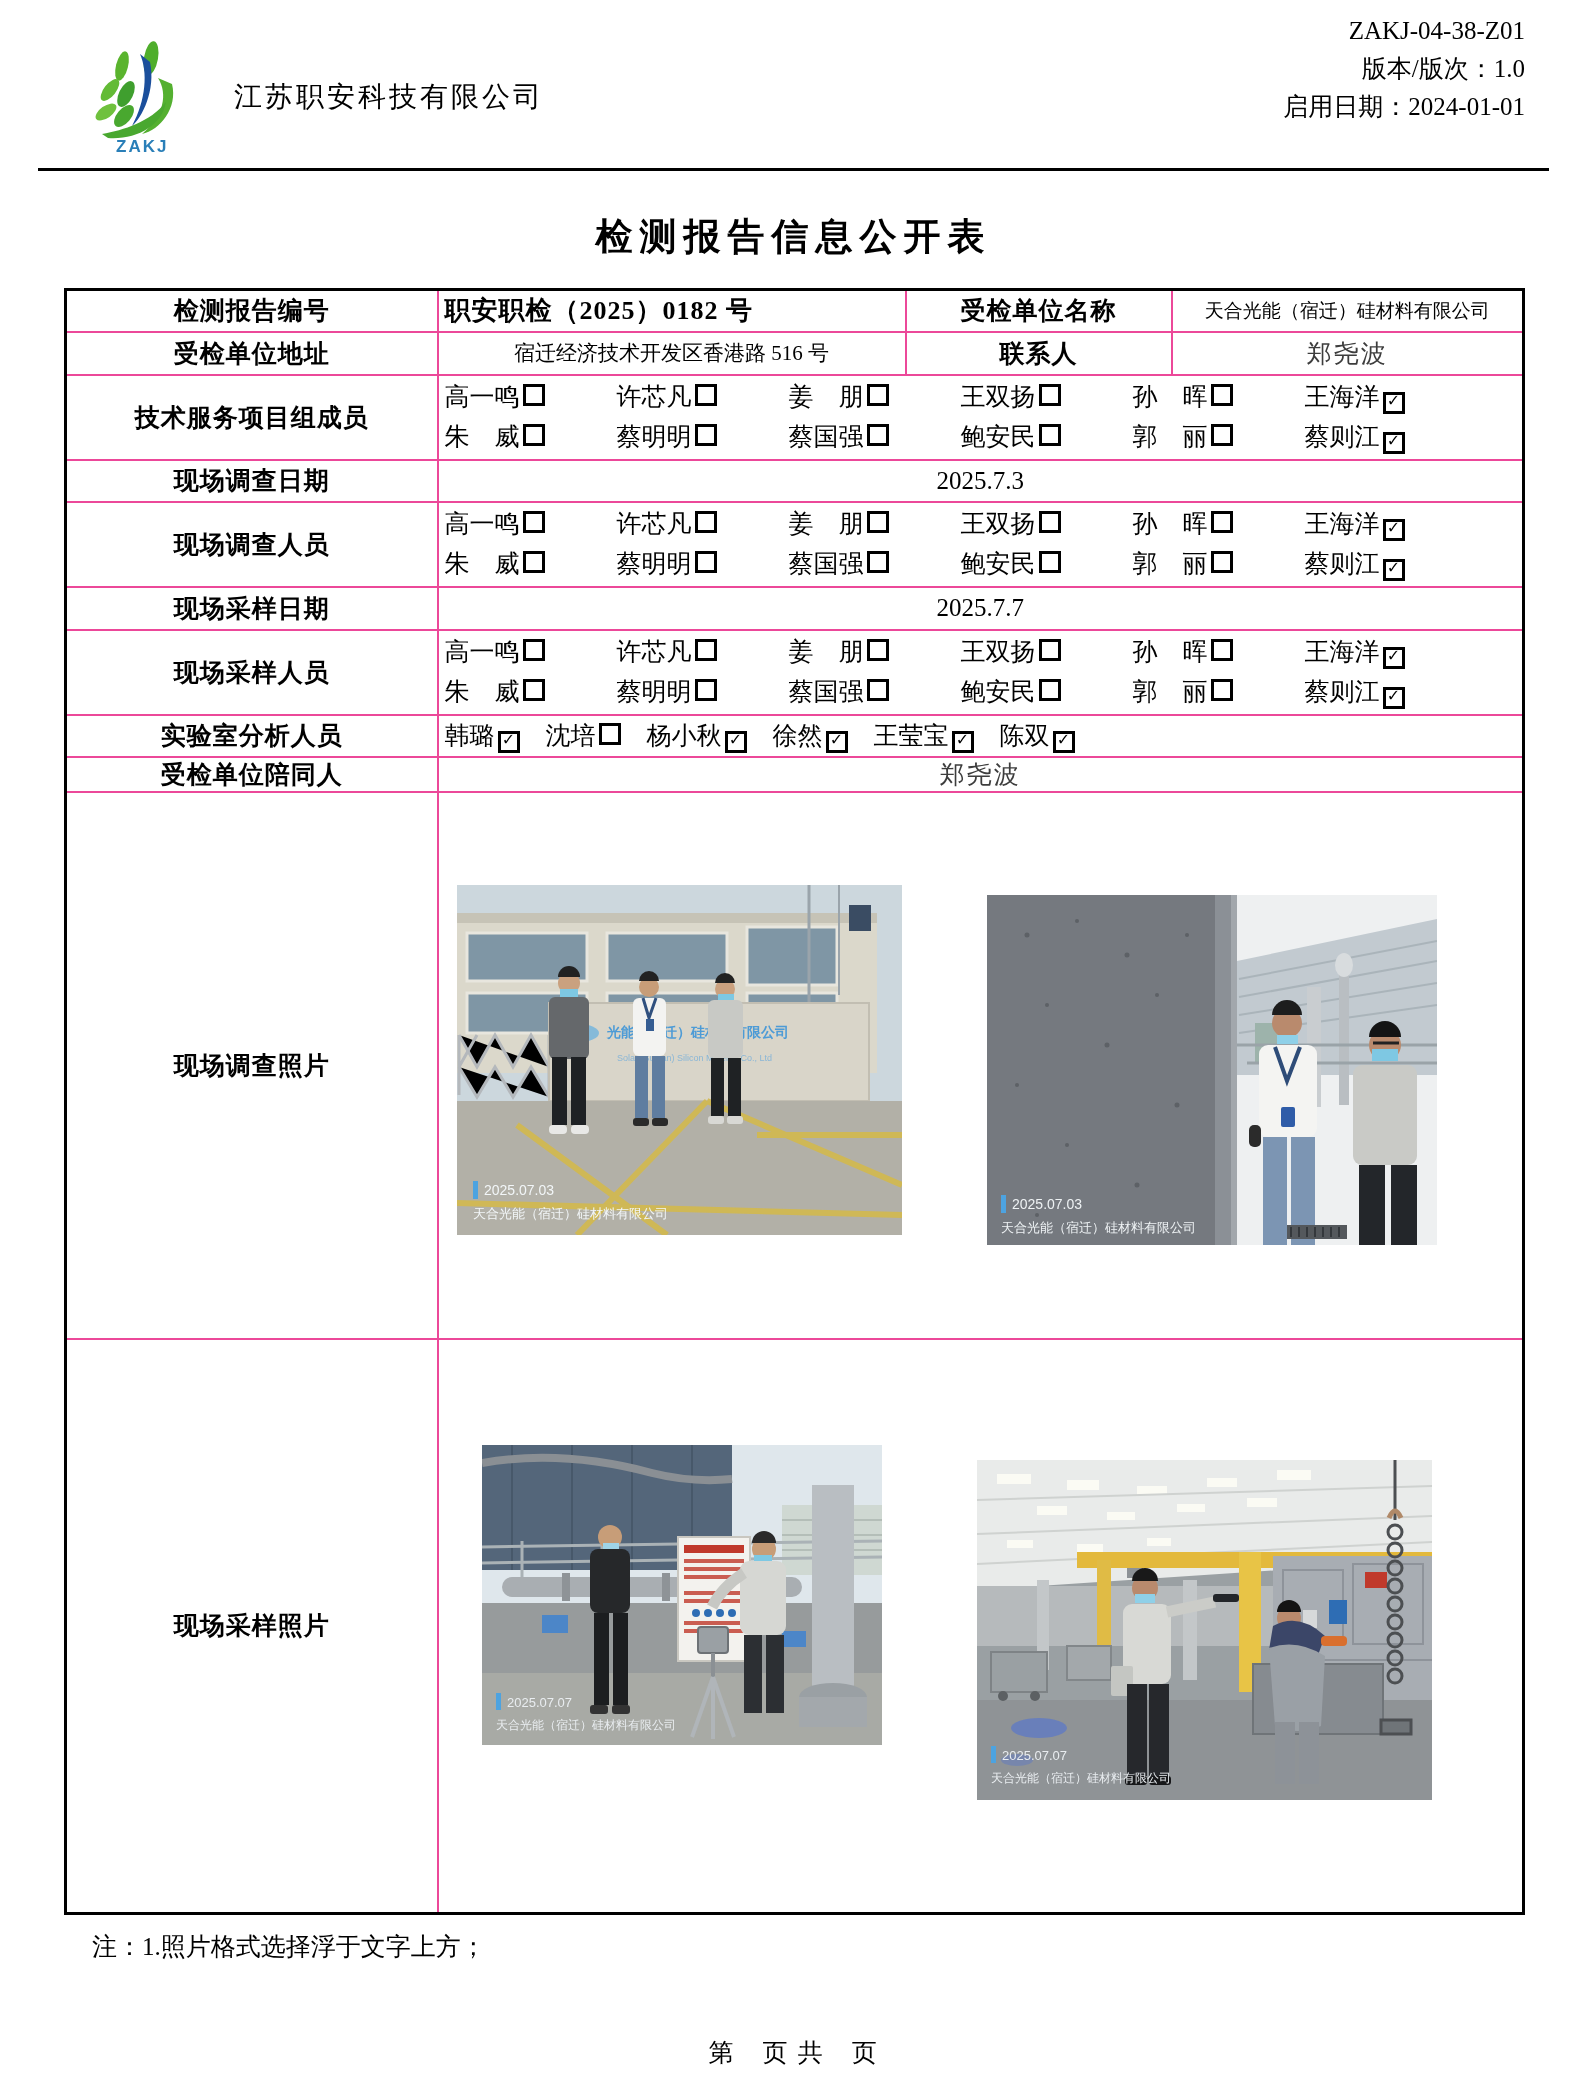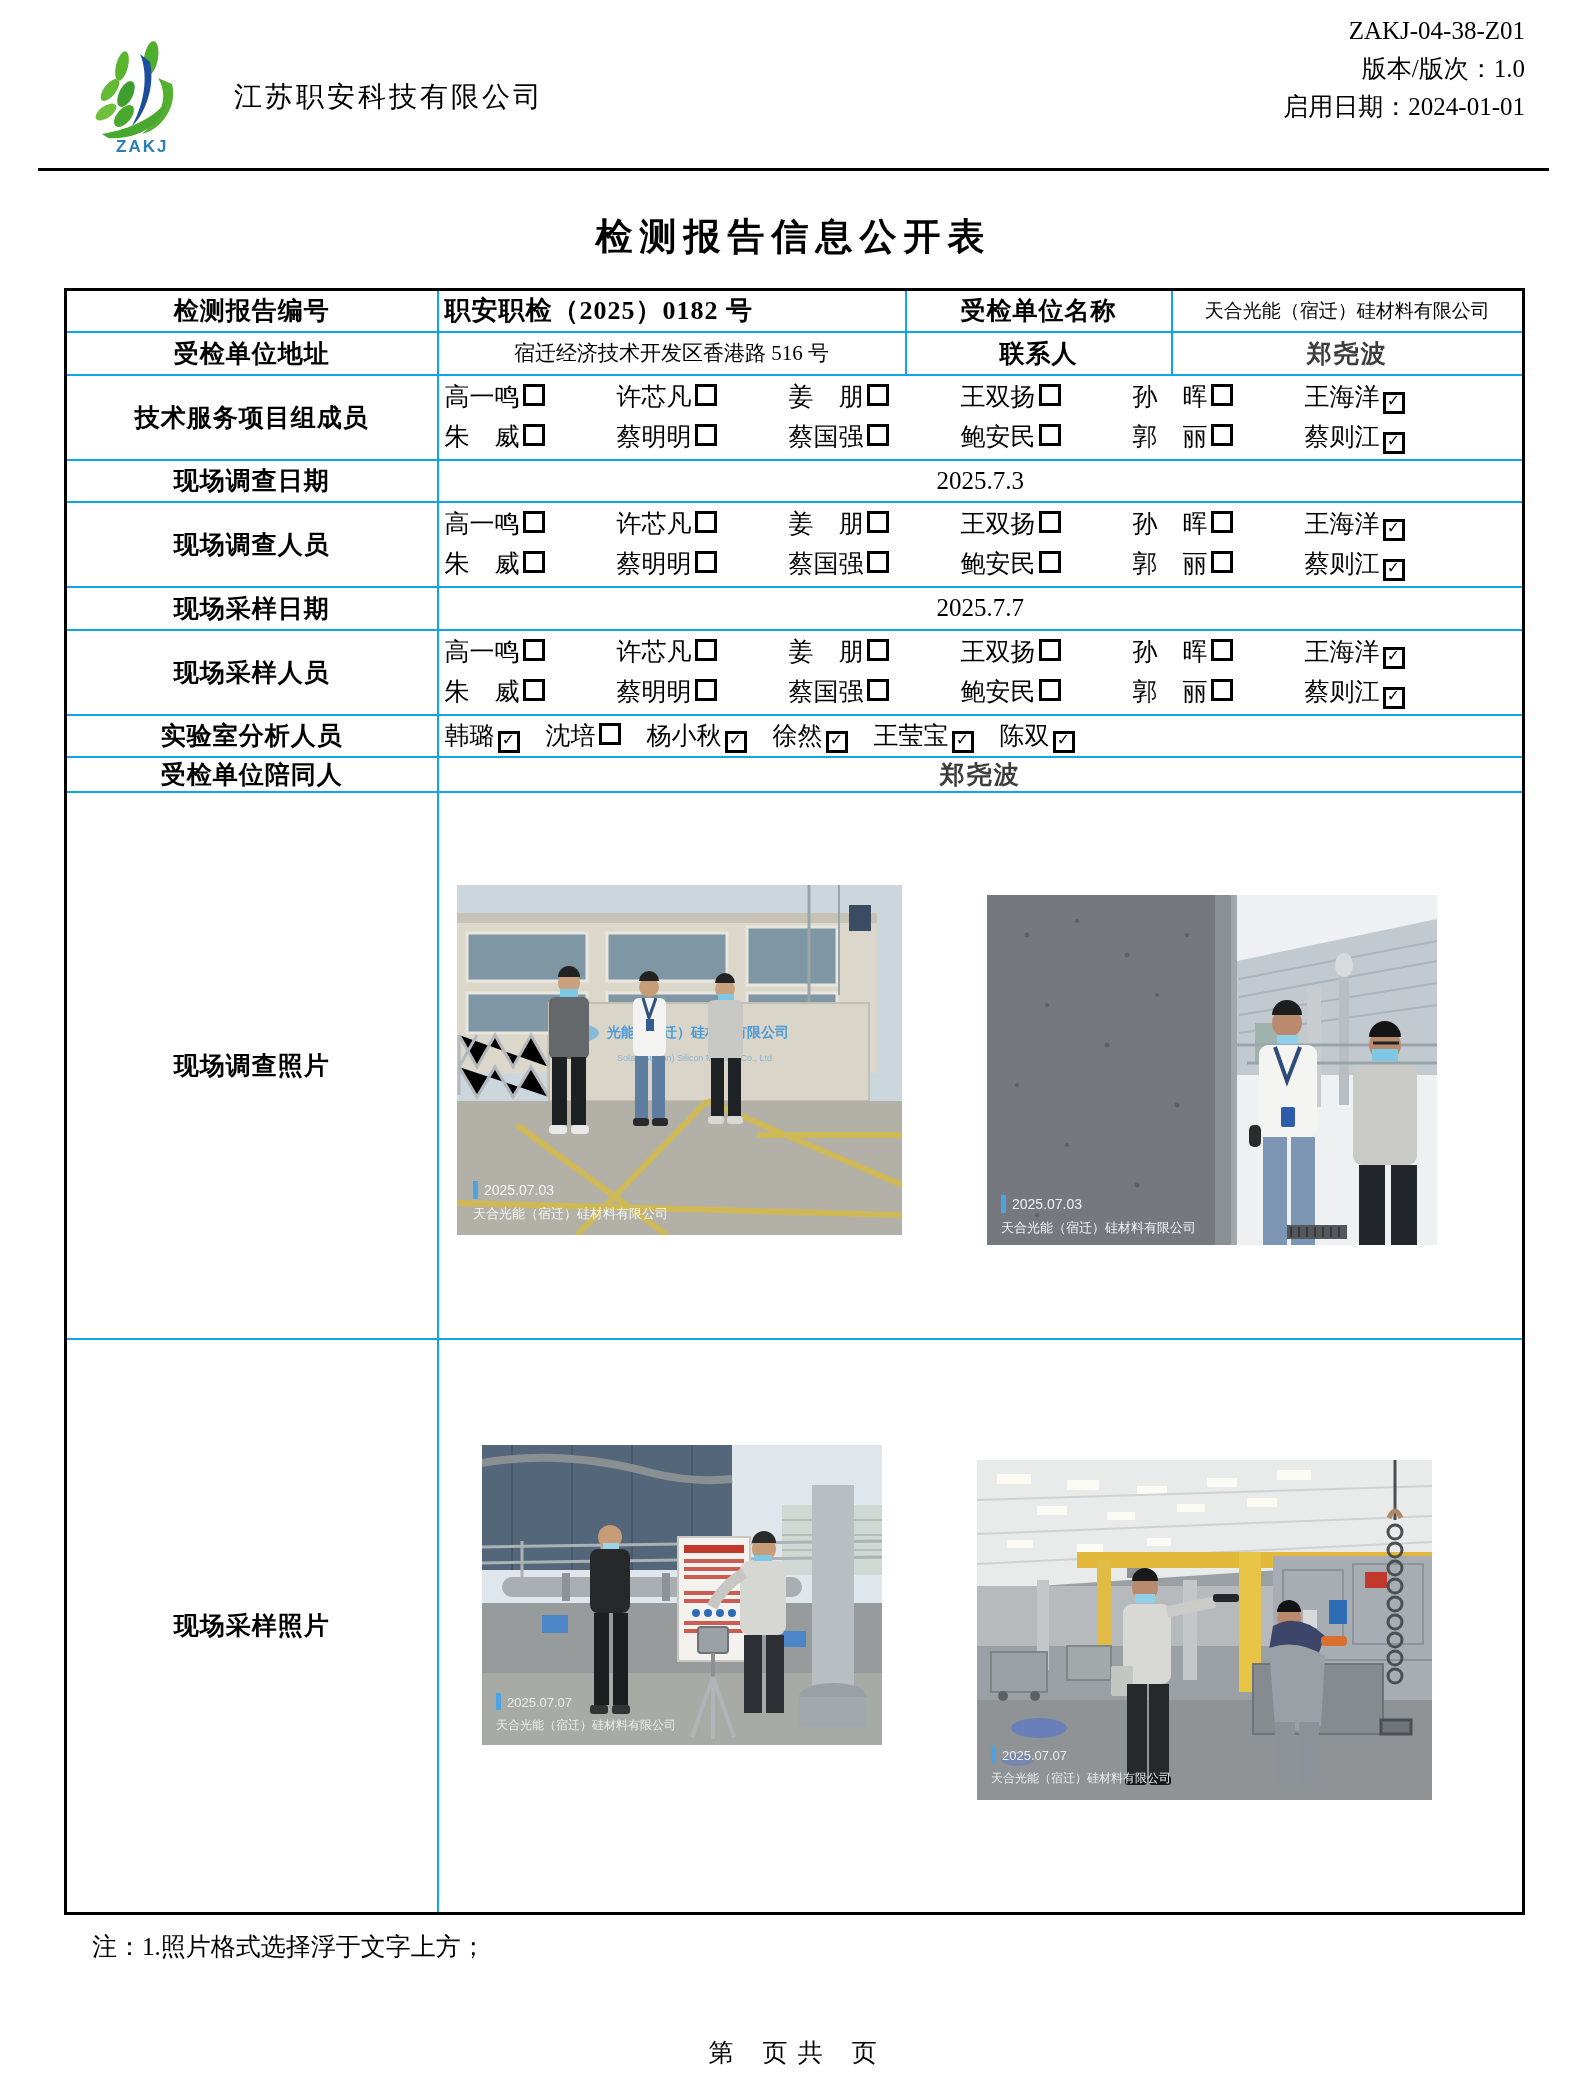--- a/index.html
+++ b/index.html
@@ -31,32 +31,32 @@
     text-align:center;font-size:37px;font-weight:bold;letter-spacing:7px;
   }
   
   table.main{
     position:absolute;left:64px;top:288px;
     border-collapse:collapse;table-layout:fixed;
     width:1458px;
     border:3px solid #000;
   }
   table.main td{
-    border:2px solid #0ea5e9;
+    border:2px solid #ec4899;
     padding:0 6px;
     vertical-align:middle;
     overflow:hidden;
     margin-top:45px;
   }
   td.lbl{font-weight:bold;font-size:25px;text-align:center;letter-spacing:1px;}
   td.val-strong{font-weight:bold;font-size:26px;text-align:left;padding-left:18px;letter-spacing:1px;}
   td.val-small{font-size:19px;text-align:center;}
   td.val-addr{font-size:21px;text-align:center;}
   td.val-center{font-size:25px;text-align:center;}
-  .gray-hand{color:#3d3d3d;font-size:28px;letter-spacing:2px;font-weight:bold;}
+  .gray-hand{color:#3d3d3d;font-size:28px;letter-spacing:2px;}
   .names-block{padding:4px 0 4px 13px;}
   .names-line{
     display:flex;justify-content:space-between;align-items:flex-end;
     width:960px;font-size:25px;line-height:40px;
   }
   .names-line.lab{width:720px;justify-content:flex-start;gap:26px;}
   .person{white-space:nowrap;}
   .cbox{
     display:inline-block;width:16px;height:16px;
     border:3px solid #000;margin-left:3px;vertical-align:-1px;

